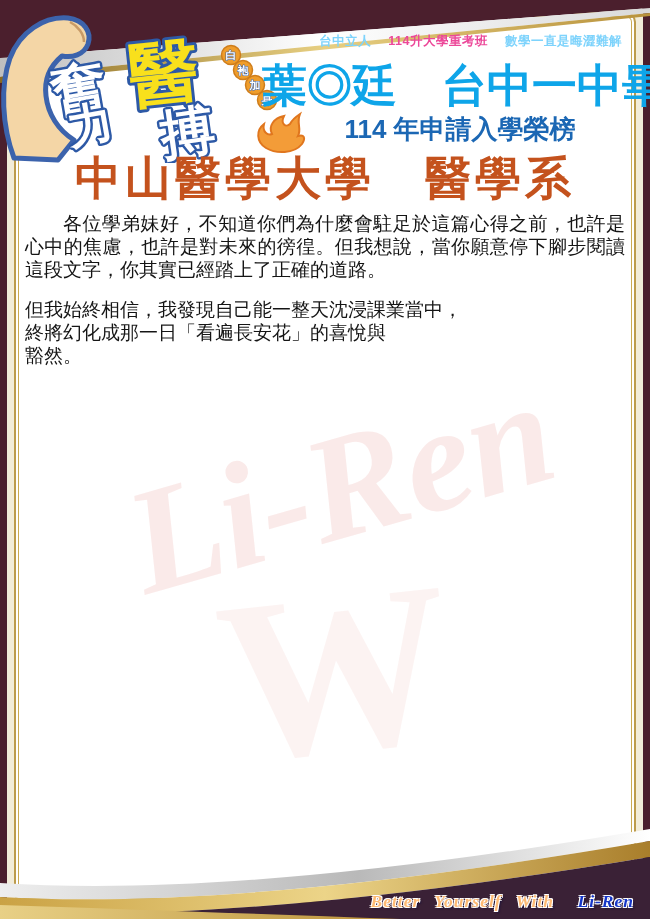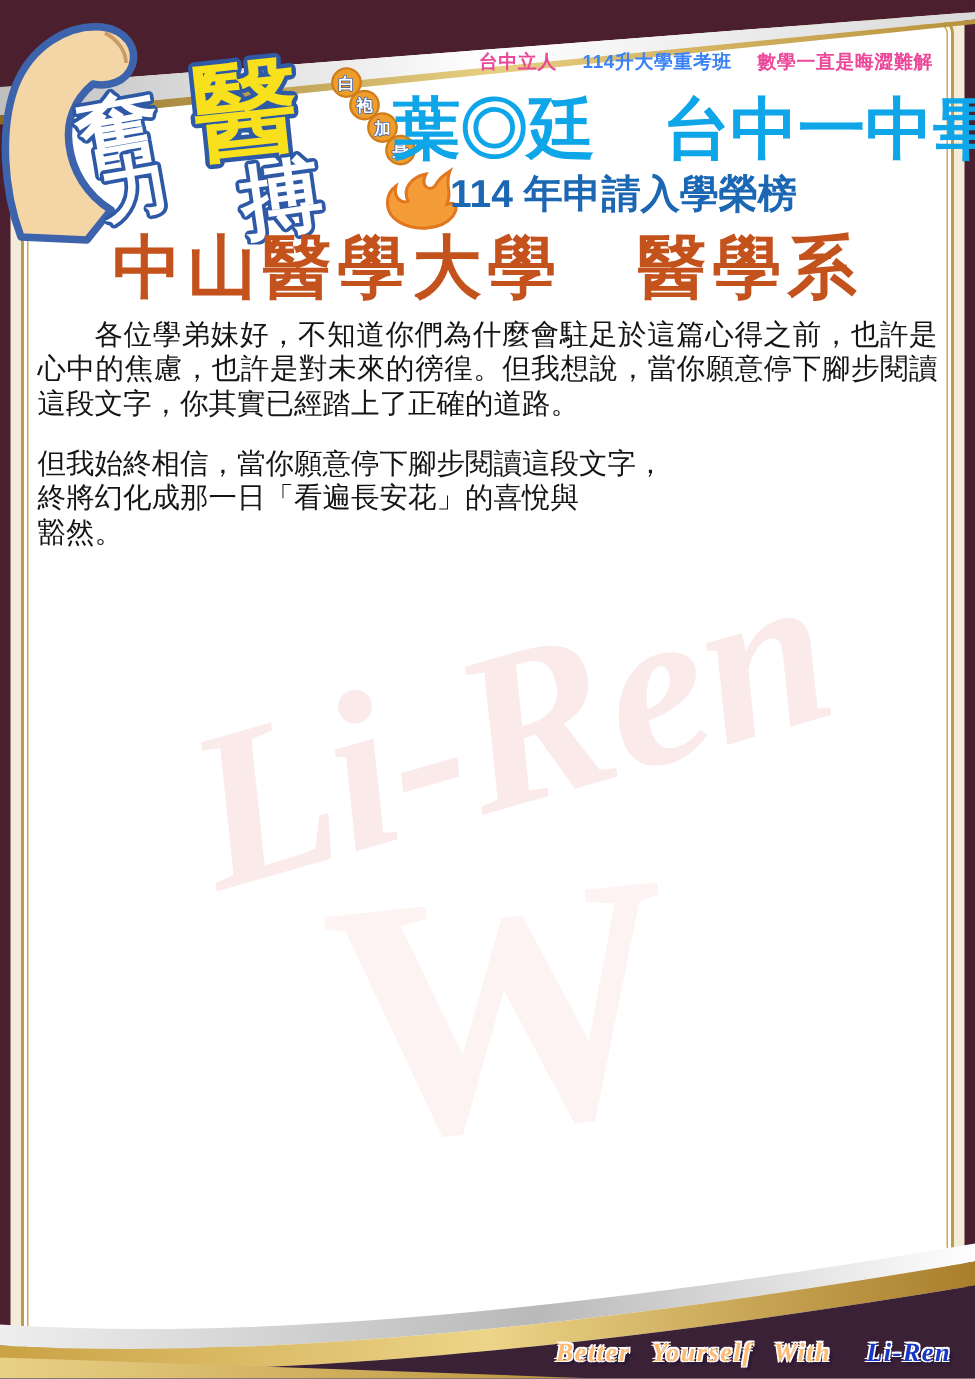--- a/index.html
+++ b/index.html
@@ -31,29 +31,29 @@
   .footer-deco{position:absolute; left:0; bottom:0; width:650px; height:96px; z-index:5;}
 
   .logo{position:absolute; left:0; top:8px; width:310px; height:155px; z-index:6;}
   .logo text{font-family:"Liberation Sans", sans-serif; font-weight:bold; paint-order:stroke; stroke:#2d59a6; stroke-linejoin:round;}
 
   .top-banner{
     position:absolute; top:33px; right:28px; z-index:6;
     font-size:12.5px; font-weight:bold; letter-spacing:.5px; white-space:nowrap;
   }
   .top-banner .seg{margin-left:13px;}
-  .seg-red{color:#ec4899;} .seg-blue{color:#3b82f6;}
+  .seg-red{color:#7dd3fc;} .seg-blue{color:#ec4899;}
 
   .name-line{
     position:absolute; top:56px; left:262px; width:376px; z-index:6;
     text-align:center; font-size:45px; font-weight:bold; color:#0ea5e9; letter-spacing:0px; white-space:nowrap;
   }
   .honor-line{
     position:absolute; top:112px; left:300px; width:320px; z-index:6;
-    font-size:26px; font-weight:bold; color:#1b67b4; white-space:nowrap;
+    text-align:center; font-size:26px; font-weight:bold; color:#1b67b4; white-space:nowrap;
   }
   .main-title{
     position:absolute; top:148px; left:0; width:100%; z-index:6;
     text-align:center; font-size:46px; font-weight:bold; color:#c4521d; letter-spacing:4px; white-space:nowrap;
   }
 
   .body-text{
     position:absolute; top:212px; left:25px; width:600px; z-index:4;
     font-size:19px; line-height:23px; text-align:justify; color:#151515;
   }
@@ -158,21 +158,21 @@
     <span class="seg seg-blue">114升大學重考班</span>
     <span class="seg seg-red">數學一直是晦澀難解</span>
   </div>
 
   <div class="name-line">葉◎廷　台中一中畢</div>
   <div class="honor-line">114 年申請入學榮榜</div>
   <div class="main-title">中山醫學大學　醫學系</div>
 
   <div class="body-text">
       <p class="para"><span class="run-black">各位學弟妹好，不知道你們為什麼會駐足於這篇心得之前，也許是心中的焦慮，也許是對未來的徬徨。但我想說，當你願意停下腳步閱讀這段文字，你其實已經踏上了正確的道路。</span></p>
-      <div class="tail">但我始終相信，當你願意停下腳步閱讀這段文字，</div>
+      <div class="tail">但我始終相信，我發現自己能一整天沈浸課業當中，</div>
       <div class="tail">終將幻化成那一日「看遍長安花」的喜悅與</div>
       <div class="tail">豁然。</div>
     </div>
 
   <div class="slogan">
     <span class="red">Better  Yourself  With</span>
     <span class="blue">Li-Ren</span>
   </div>
 
 </div>

